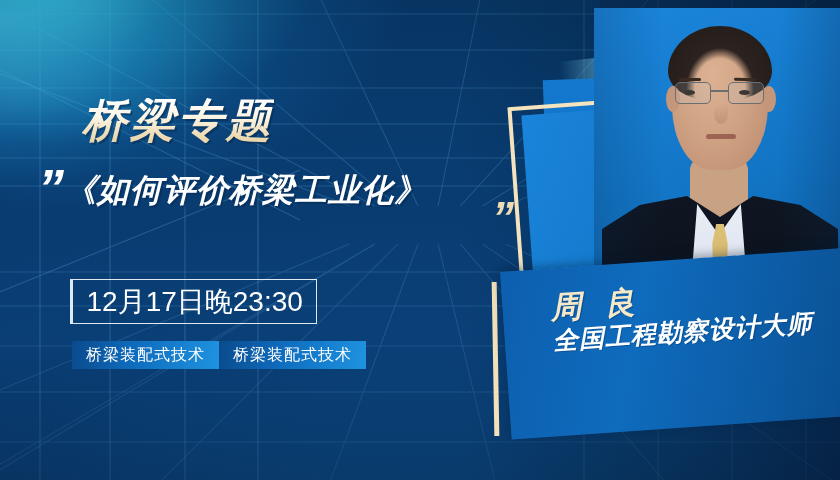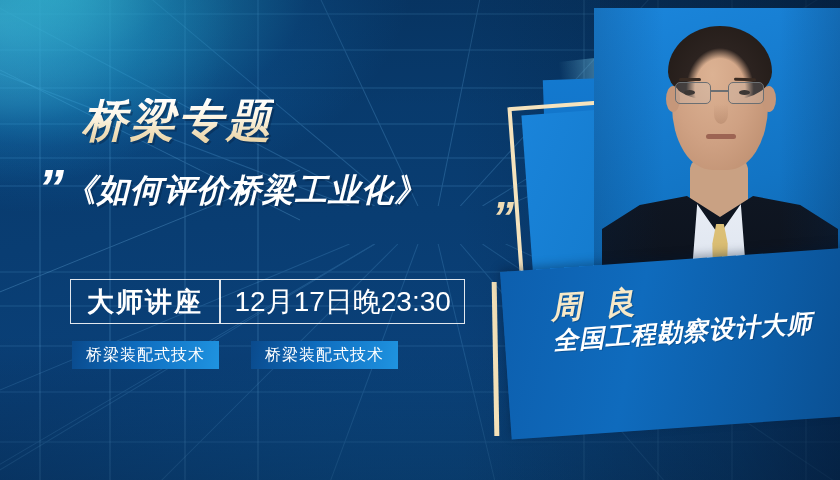--- a/index.html
+++ b/index.html
@@ -189,21 +189,20 @@
     letter-spacing: 0px;
     white-space: nowrap;
   }
 
   
   .tags {
     position: absolute;
     left: 72px;
     top: 341px;
     display: flex;
-    gap: 32px;
   }
   .tag {
     height: 28px;
     display: flex;
     align-items: center;
     justify-content: center;
     padding: 0 14px;
     font-size: 16px;
     color: #ffffff;
     letter-spacing: 1px;
@@ -531,21 +530,20 @@
   <div class="bg-dark-edges"></div>
   <div class="dark-wedge"></div>
   <div class="light-band"></div>
 
   <div class="title-main">桥梁专题</div>
   <div class="quote-open">”</div>
   <div class="title-sub">《如何评价桥梁工业化》</div>
   <div class="quote-close">”</div>
 
   <div class="info-box">
-    <div class="info-badge">大师讲座</div>
     <div class="info-divider"></div>
     <div class="info-date">12月17日晚23:30</div>
   </div>
 
   <div class="tags">
     <div class="tag">桥梁装配式技术</div>
     <div class="tag">桥梁装配式技术</div>
   </div>
 
   <div class="right-stage">

